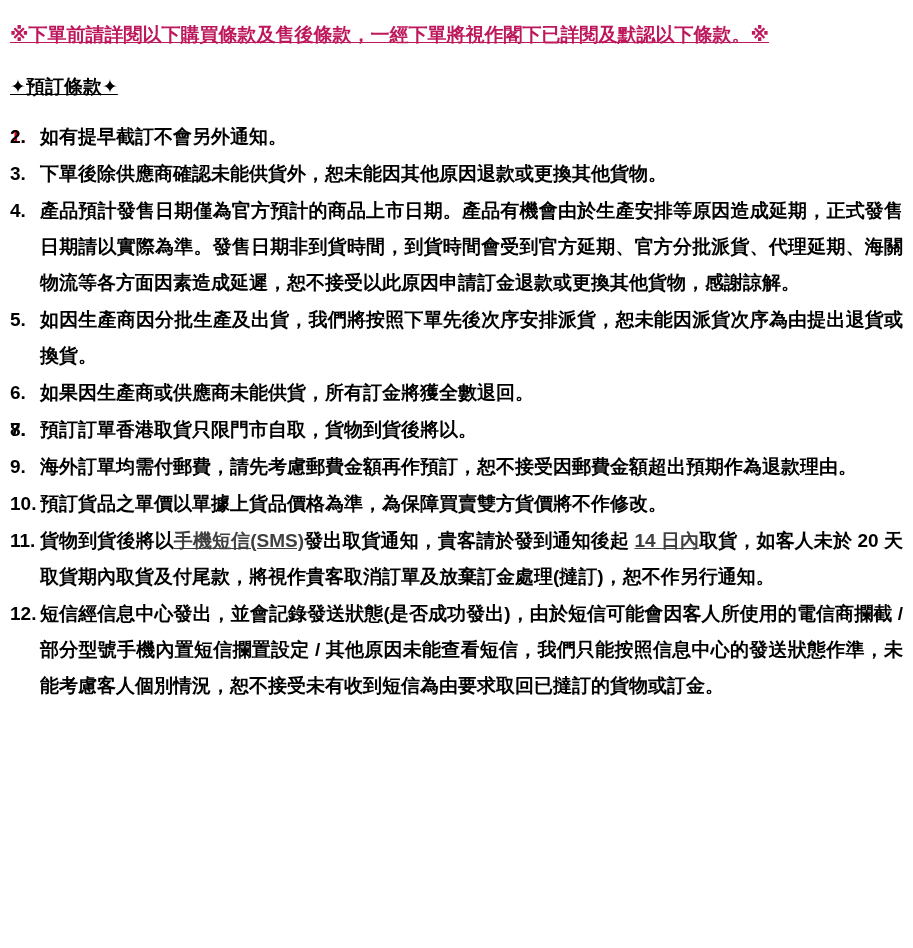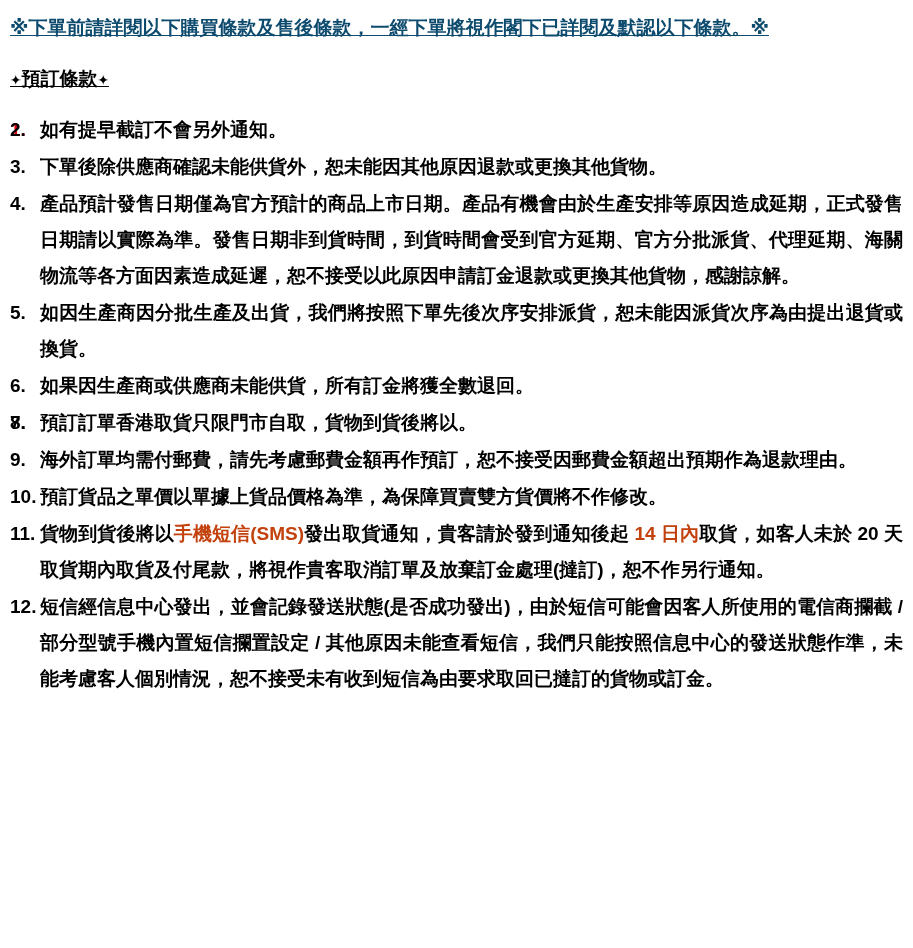--- a/index.html
+++ b/index.html
@@ -9,44 +9,43 @@
     min-height: 948px;
     padding: 10px 10px 8px 10px;
     font-family: "Liberation Sans", "DejaVu Sans", sans-serif;
     font-weight: 700;
     font-size: 19px;
     line-height: 36px;
     color: #000000;
     background: #ffffff;
   }
   .warning {
-    color: #0c4a6e;
+    color: #be185d;
     text-decoration: underline;
-    margin: 0 0 16px 0;
+    margin: 7px 0 16px 0;
   }
   .section-title {
     color: #000000;
     text-decoration: underline;
     margin: 0 0 14px 0;
-    font-family: Liberation Mono, monospace;
   }
   .terms { margin: 0; }
   .term {
     position: relative;
     padding-left: 30px;
     text-align: justify;
     margin-bottom: 1px;
   }
   .term .num {
     position: absolute;
     left: 0;
     top: 0;
   }
   .red { color: #e60012; }
-  .hl { color: #c2410c; }
+  .hl { color: #404040; text-decoration: underline; }
   .link {
     color: #0563c1;
     text-decoration: underline;
     cursor: pointer;
   }
 </style>
 </head>
 <body>
 
 <div class="page">

